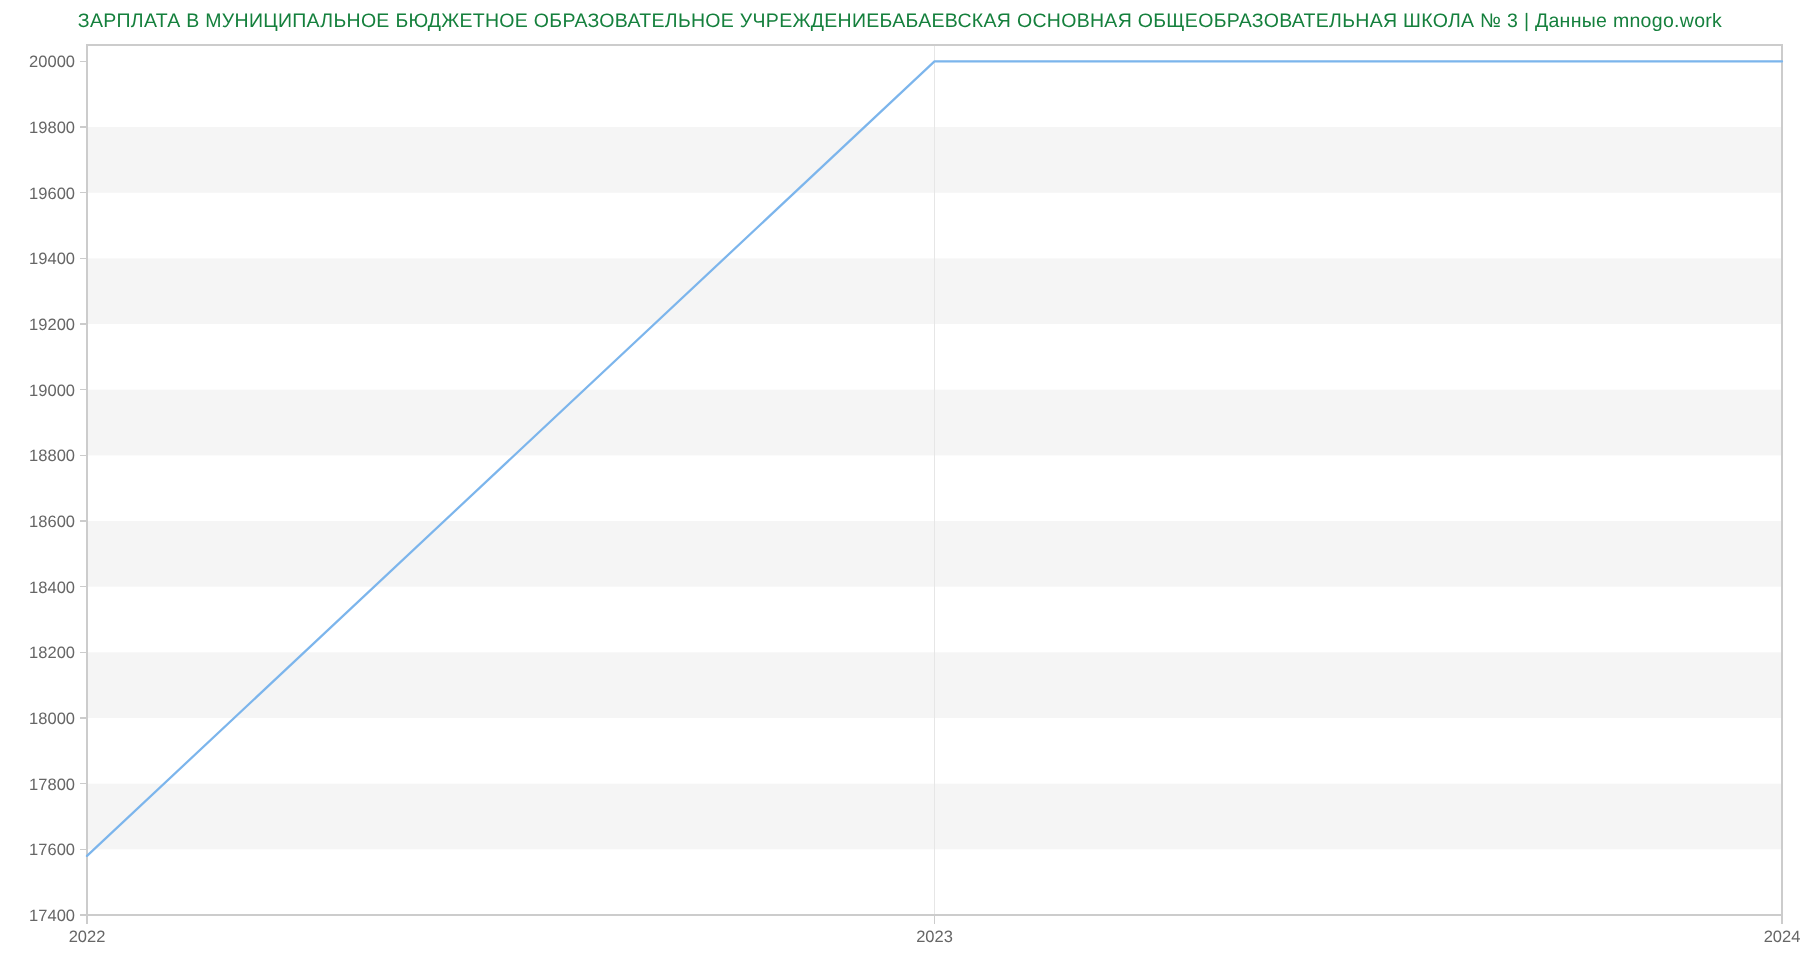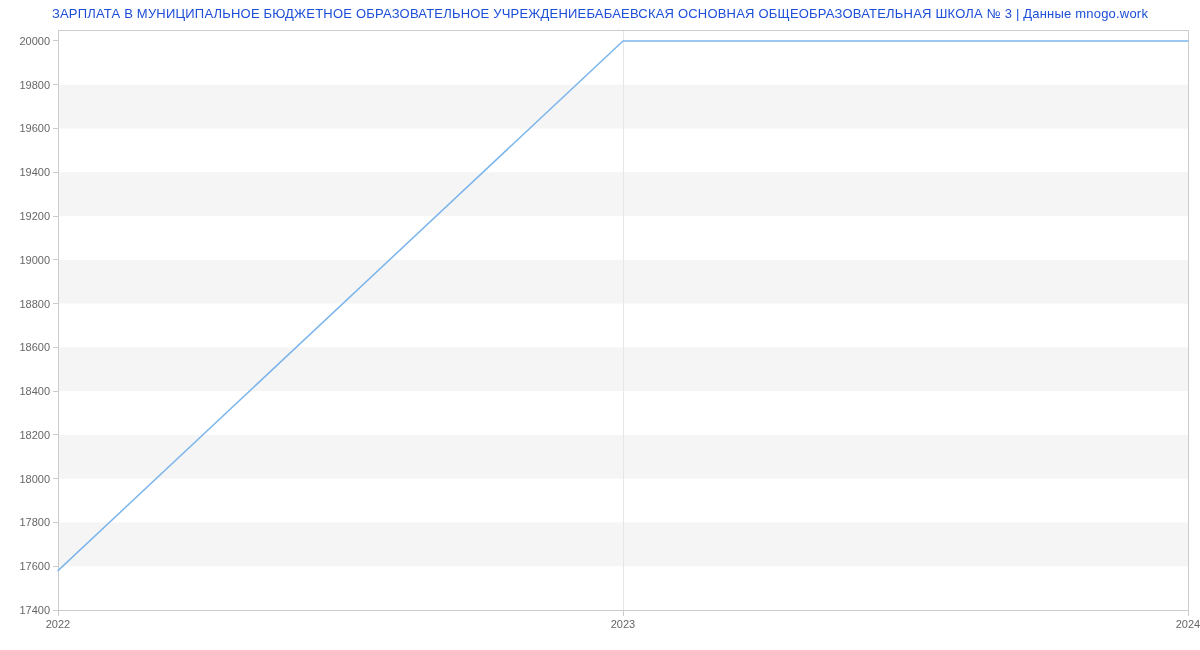--- a/index.html
+++ b/index.html
@@ -17,21 +17,21 @@
     height: 650px;
   }
   .title {
     position: absolute;
     top: 6px;
     left: 0;
     width: 1200px;
     text-align: center;
     font-size: 13px;
     font-weight: 400;
-    color: #1d4ed8;
+    color: #15803d;
     letter-spacing: 0.2px;
   }
   svg { display: block; }
   .plot-border {
     fill: none;
     stroke: #cccccc;
     stroke-width: 1;
     shape-rendering: crispEdges;
   }
   .grid-band {

